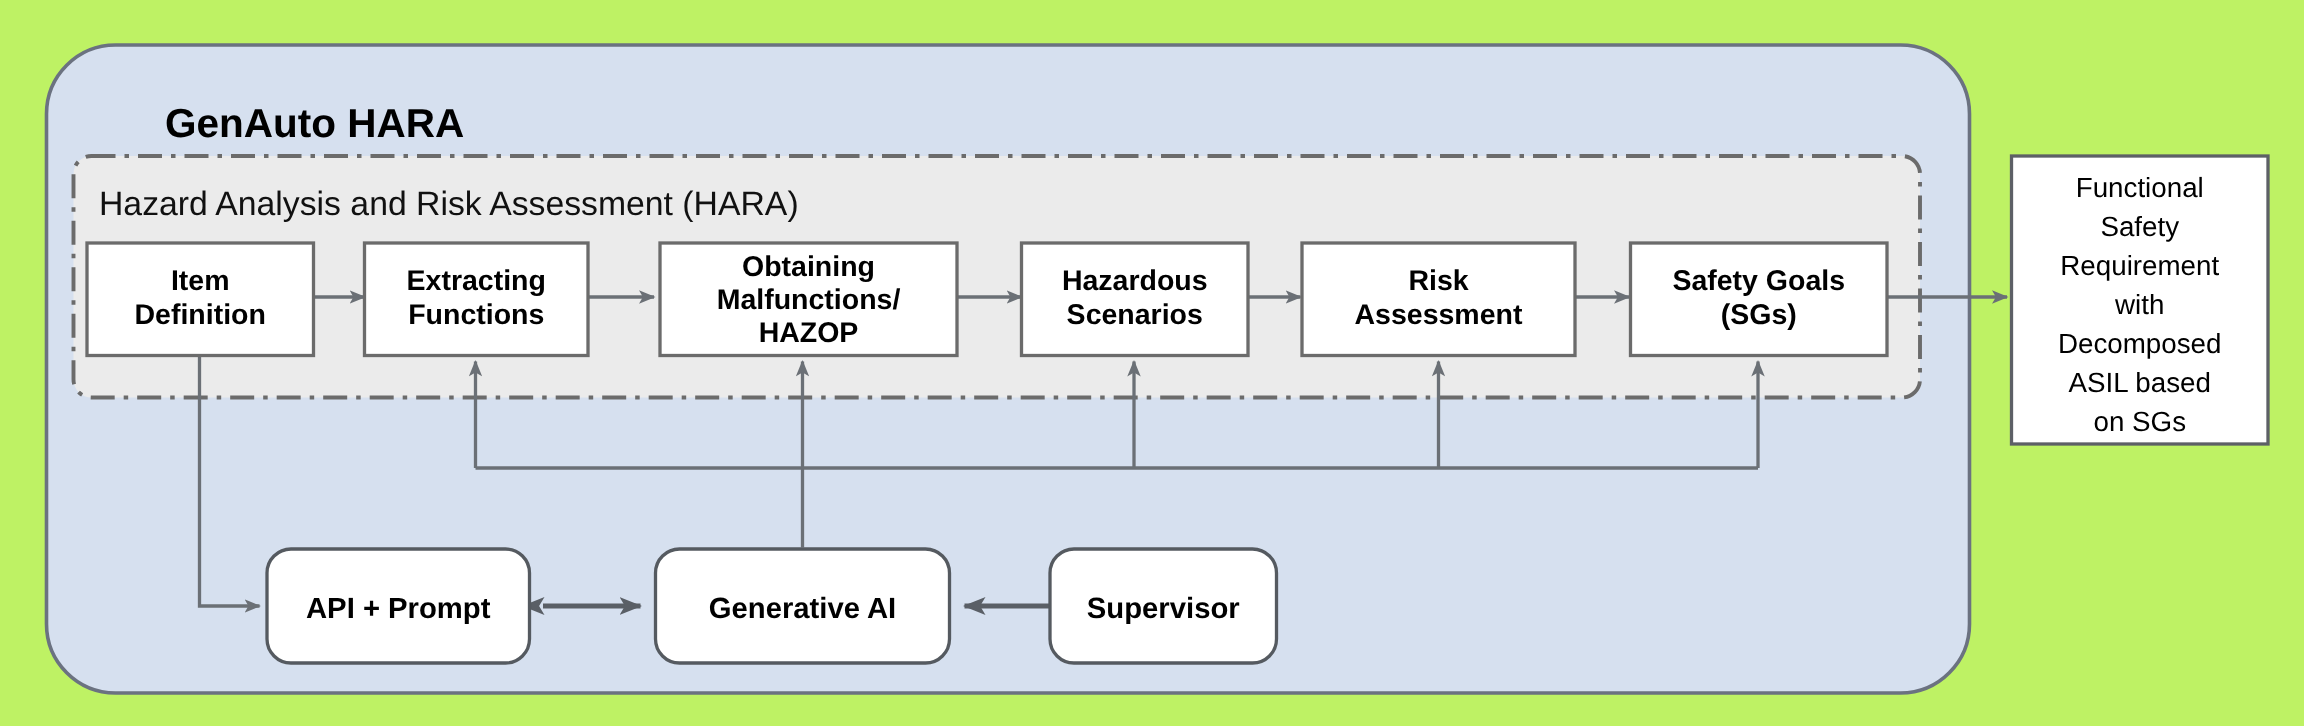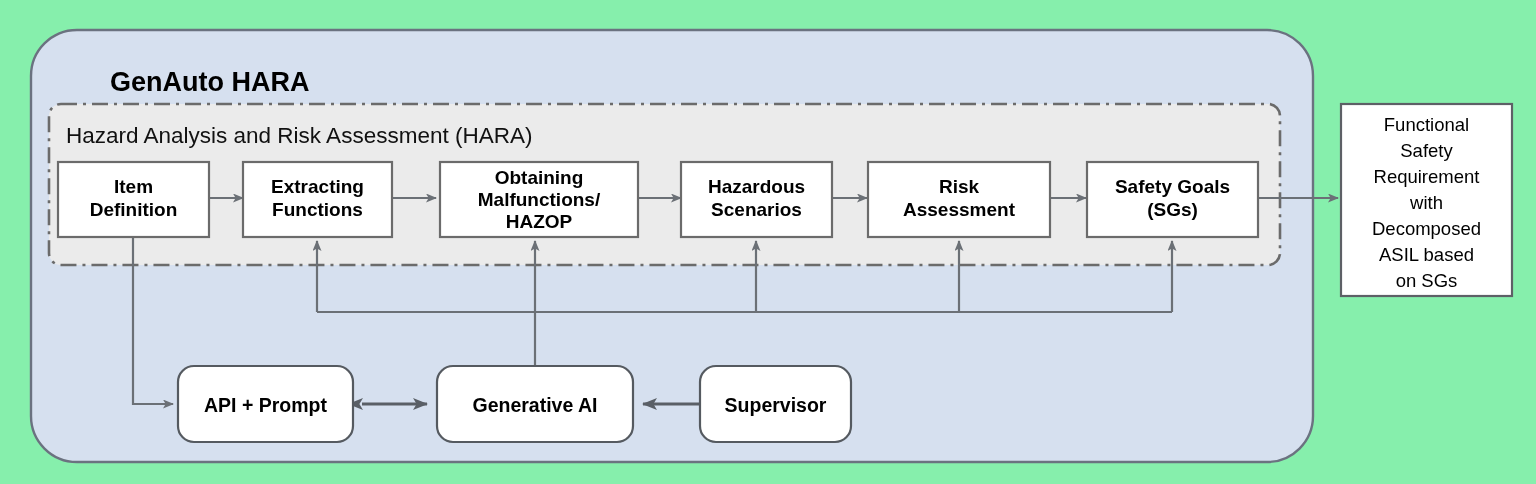--- a/index.html
+++ b/index.html
@@ -7,21 +7,21 @@
     padding: 0;
     background: #ffffff;
   }
   body {
     font-family: "Liberation Sans", sans-serif;
   }
   #canvas {
     position: relative;
     width: 1536px;
     height: 484px;
-    background: #86efac;
+    background: #bef264;
     overflow: hidden;
   }
   svg.diagram {
     position: absolute;
     left: 0;
     top: 0;
     width: 1536px;
     height: 484px;
   }
   .outer-panel-shape {

